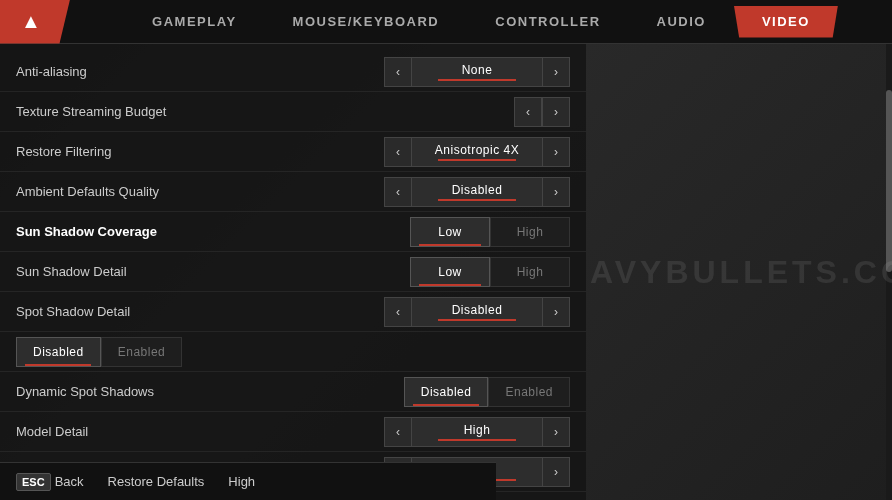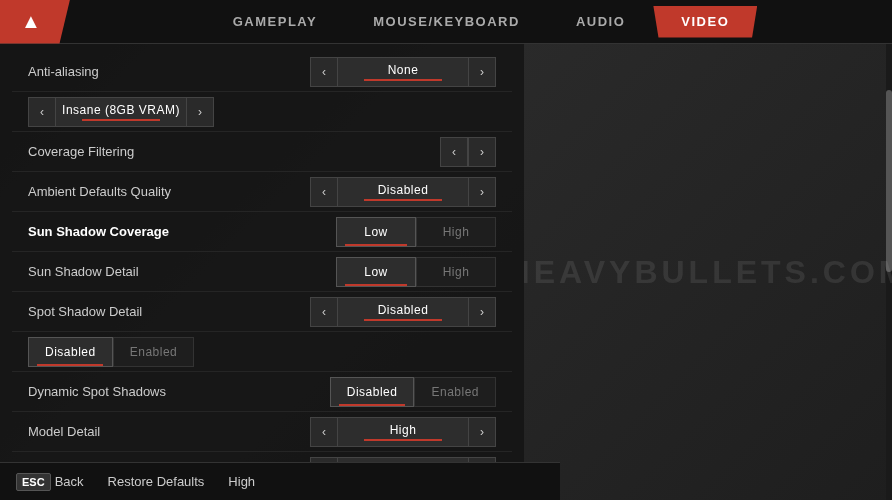--- a/index.html
+++ b/index.html
@@ -77,23 +77,23 @@
 
     
     .main-content {
       position: relative;
       display: flex;
       height: calc(500px - 44px);
     }
 
     
     .settings-panel {
-      width: 524px;
+      width: 586px;
       height: 100%;
-      padding: 8px 12px;
+      padding: 8px 0;
       overflow-y: auto;
       background: rgba(20, 20, 20, 0.85);
     }
 
     .settings-panel::-webkit-scrollbar {
       width: 6px;
     }
     .settings-panel::-webkit-scrollbar-track {
       background: #1a1a1a;
     }
@@ -250,21 +250,21 @@
       height: 40%;
       background: #555;
       border-radius: 3px;
     }
 
     
     .bottom-bar {
       position: absolute;
       bottom: 0;
       left: 0;
-      width: 560px;
+      width: 496px;
       height: 38px;
       background: #111;
       display: flex;
       align-items: center;
       padding: 0 16px;
       gap: 24px;
       border-top: 1px solid #333;
       z-index: 10;
     }
 
@@ -293,20 +293,21 @@
 <div class="bg"></div>
 
 <div class="top-nav">
   <div class="logo-area">
     <span class="logo-icon">▲</span>
   </div>
   <div class="nav-tabs">
 
   <div class="nav-tab">GAMEPLAY</div>
       <div class="nav-tab">MOUSE/KEYBOARD</div>
+      <div class="nav-tab">CONTROLLER</div>
       <div class="nav-tab">AUDIO</div>
       <div class="nav-tab active">VIDEO</div>
     </div>
 </div>
 
 <div class="main-content">
 
   <div class="settings-panel">
 
     <div class="setting-row">
@@ -314,33 +315,34 @@
         <div class="arrow-control">
           <div class="arrow-btn">‹</div>
           <div class="value-box">
             <div class="value-text">None</div>
             <div class="value-underline"></div>
           </div>
           <div class="arrow-btn">›</div>
         </div>
       </div>
       <div class="setting-row">
-        <div class="arrow-control">
-          <div class="arrow-btn">‹</div>
-          <div class="value-box">
-            <div class="value-text">Insane (8GB VRAM)</div>
-            <div class="value-underline"></div>
-          </div>
-          <div class="arrow-btn">›</div>
-        </div>
-      </div>
-      <div class="setting-row">
-        <span class="setting-label">Coverage Filtering</span>
-        <div class="arrow-control">
-          <div class="arrow-btn">‹</div>
+        <span class="setting-label">Texture Streaming Budget</span>
+        <div class="arrow-control">
+          <div class="arrow-btn">‹</div>
+          <div class="arrow-btn">›</div>
+        </div>
+      </div>
+      <div class="setting-row">
+        <span class="setting-label">Restore Filtering</span>
+        <div class="arrow-control">
+          <div class="arrow-btn">‹</div>
+          <div class="value-box">
+            <div class="value-text">Anisotropic 4X</div>
+            <div class="value-underline"></div>
+          </div>
           <div class="arrow-btn">›</div>
         </div>
       </div>
       <div class="setting-row">
         <span class="setting-label">Ambient Defaults Quality</span>
         <div class="arrow-control">
           <div class="arrow-btn">‹</div>
           <div class="value-box">
             <div class="value-text">Disabled</div>
             <div class="value-underline"></div>

